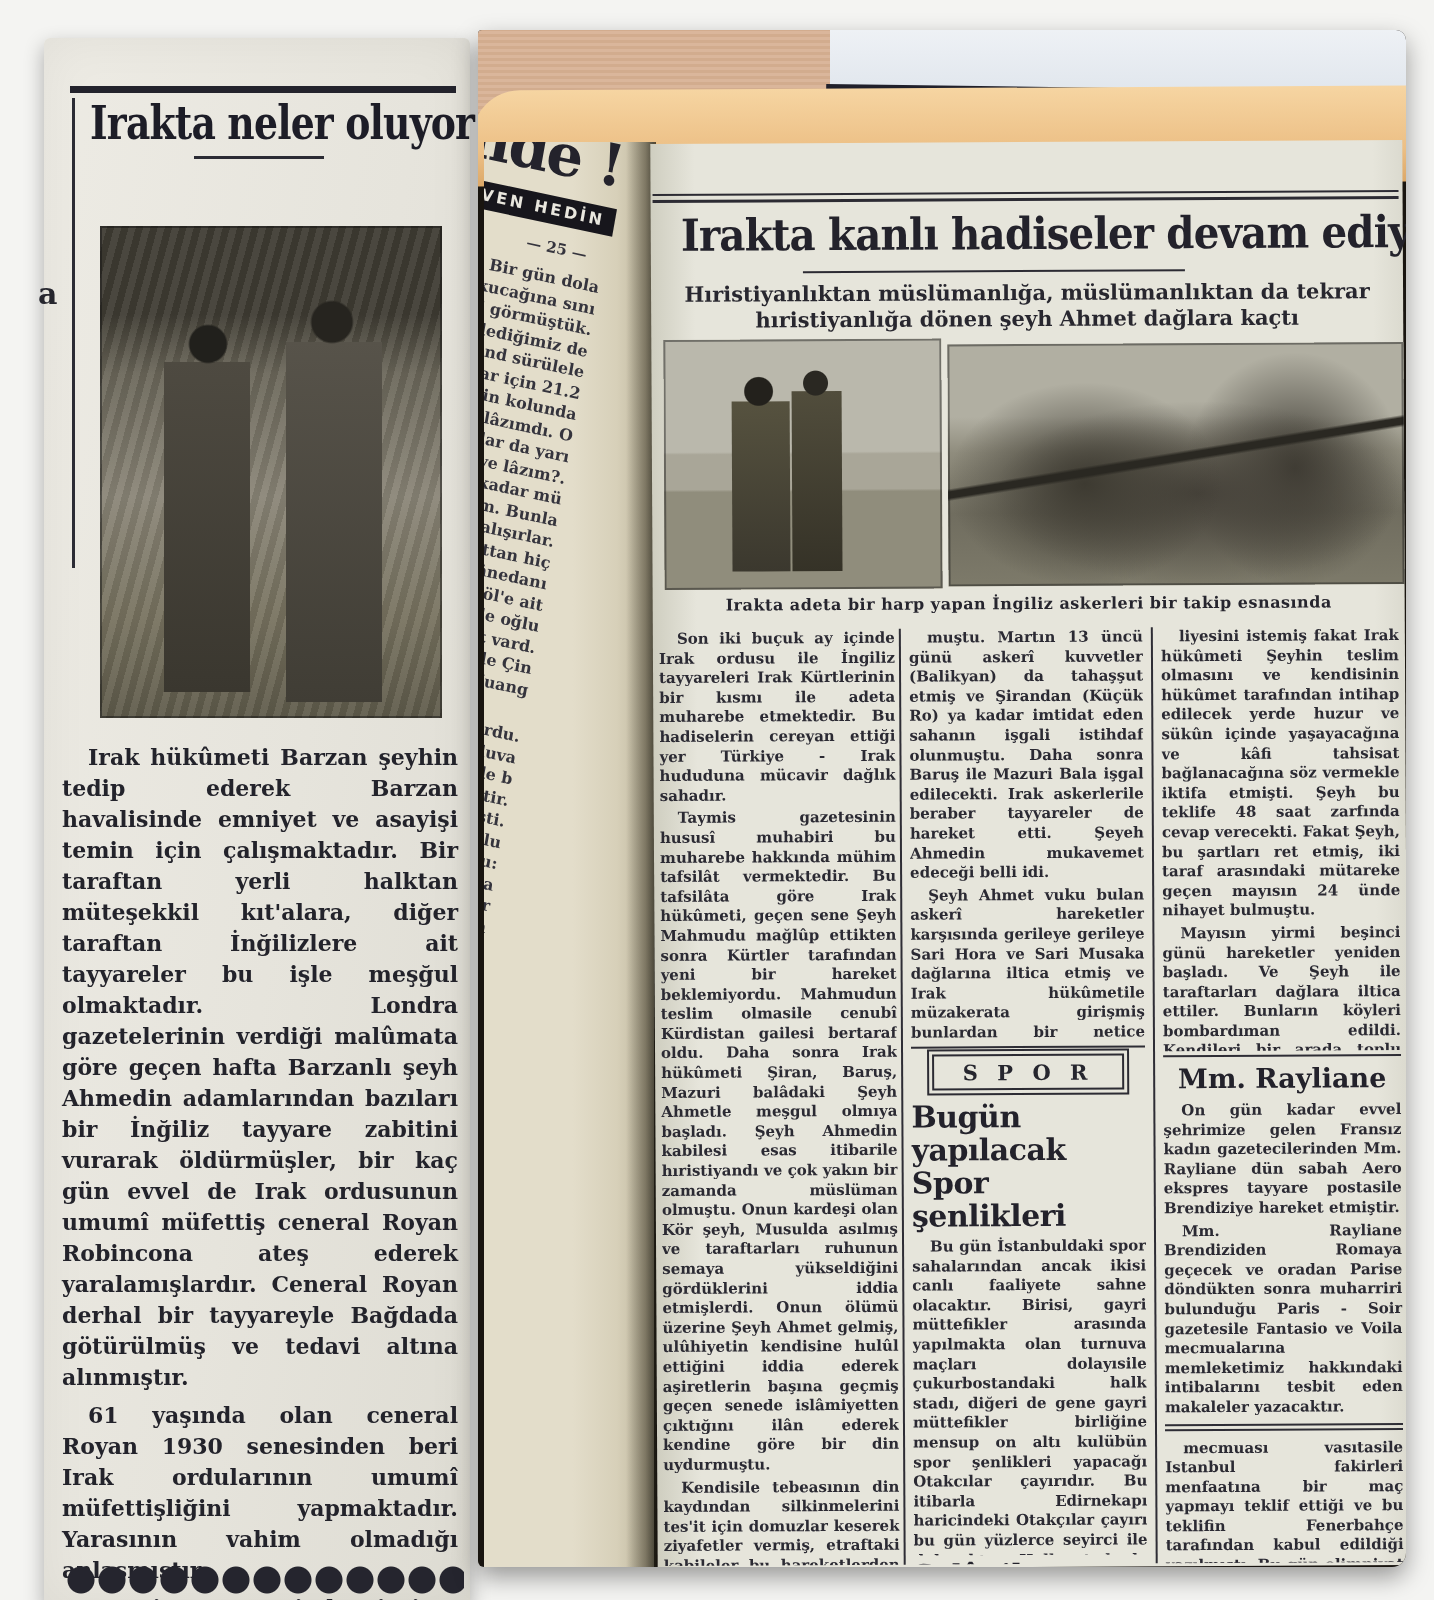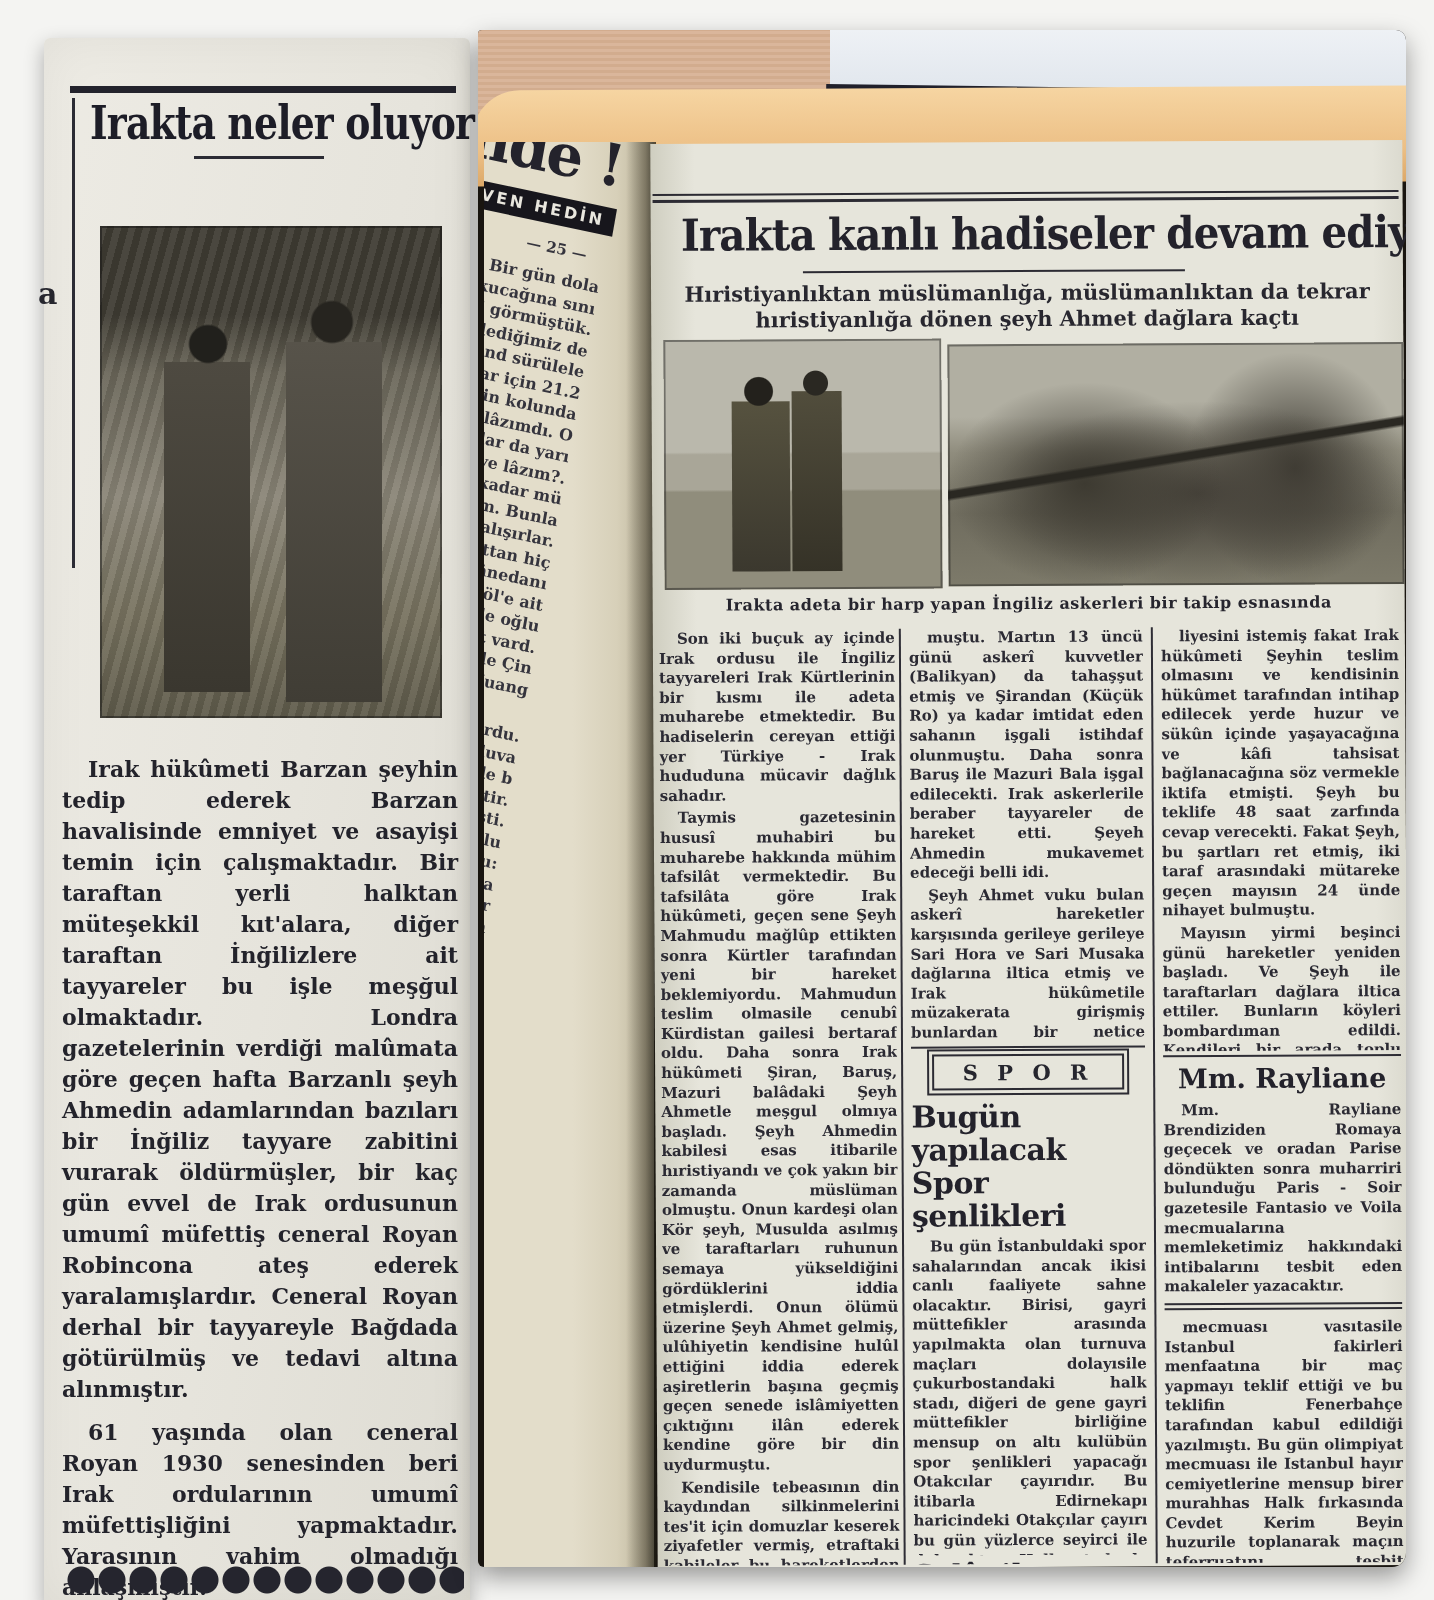--- a/index.html
+++ b/index.html
@@ -25,21 +25,21 @@
       radial-gradient(circle 22px at 232px 96px,#26241f 90%,transparent),
       linear-gradient(180deg,#4e4a41,#3a372f),
       linear-gradient(180deg,#57534a,#403d35),
       repeating-linear-gradient(105deg,rgba(255,255,255,.06) 0 7px,rgba(0,0,0,.08) 7px 14px),
       linear-gradient(180deg,#3f3c33 0 18%,#6b675a 30%,#8a8577 55%,#77725f 80%,#5f5b4b 100%);
     background-size:auto,auto,86px 330px,96px 360px,100% 100%,100% 100%;
     background-position:0 0,0 0,64px 136px,186px 116px,0 0,0 0;
     background-repeat:no-repeat;box-shadow:inset 0 0 0 2px rgba(20,20,20,.5);}
   .clip-body{left:18px;top:704px;width:396px;font-size:22px;line-height:31px;font-weight:bold;
     text-align:justify;color:#23232b;}
-  .clip-body p{margin:12px 0 7px;text-indent:26px;}
+  .clip-body p{margin:0 0 7px;text-indent:26px;}
   .clip-scallops{left:22px;top:1524px;width:398px;height:36px;
     background:radial-gradient(circle at 15px 18px,#25252e 13px,rgba(0,0,0,0) 14px);
     background-size:31px 36px;background-repeat:repeat-x;}
 
   
   .bookphoto{left:478px;top:30px;width:928px;height:1537px;background:#191510;
     border-radius:4px 10px 14px 6px;box-shadow:0 10px 24px rgba(0,0,0,.38);overflow:hidden;}
   .bp-surface{left:0;top:0;width:468px;height:112px;
     background:repeating-linear-gradient(0deg,#dab69b 0 3px,#d2ac8e 3px 6px);}
   .bp-card{left:352px;top:0;width:576px;height:70px;
@@ -233,20 +233,21 @@
       </div>
 
       <div class="abs rp-col rp-col3">
         <div class="bt c3top">
           <p>liyesini istemiş fakat Irak hükûmeti Şeyhin teslim olmasını ve kendisinin hükûmet tarafından intihap edilecek yerde huzur ve sükûn içinde yaşayacağına ve kâfi tahsisat bağlanacağına söz vermekle iktifa etmişti. Şeyh bu teklife 48 saat zarfında cevap verecekti. Fakat Şeyh, bu şartları ret etmiş, iki taraf arasındaki mütareke geçen mayısın 24 ünde nihayet bulmuştu.</p>
           <p>Mayısın yirmi beşinci günü hareketler yeniden başladı. Ve Şeyh ile taraftarları dağlara iltica ettiler. Bunların köyleri bombardıman edildi. Kendileri bir arada toplu görüldükçe bombardımana uğrayorlar. Bu suretle bu Kürtlerin itaat dairesine girmeleri ümit olunuyor. Hali hazırda vaziyet bu merkezdedir.</p>
         </div>
         <div class="hrule"></div>
         <div class="ray-headline">Mm. Rayliane</div>
         <div class="bt">
+          <p>On gün kadar evvel şehrimize gelen Fransız kadın gazetecilerinden Mm. Rayliane dün sabah Aero ekspres tayyare postasile Brendiziye hareket etmiştir.</p>
           <p>Mm. Rayliane Brendiziden Romaya geçecek ve oradan Parise döndükten sonra muharriri bulunduğu Paris - Soir gazetesile Fantasio ve Voila mecmualarına memleketimiz hakkındaki intibalarını tesbit eden makaleler yazacaktır.</p>
         </div>
         <div class="dblrule"></div>
         <div class="bt">
           <p>mecmuası vasıtasile Istanbul fakirleri menfaatına bir maç yapmayı teklif ettiği ve bu teklifin Fenerbahçe tarafından kabul edildiği yazılmıştı. Bu gün olimpiyat mecmuası ile Istanbul hayır cemiyetlerine mensup birer murahhas Halk fırkasında Cevdet Kerim Beyin huzurile toplanarak maçın teferruatını tesbit edeceklerdir. Selânik takımı İzmirde olduğu için maçın tarihinin salı günü olarak tesbiti muhtemeldir.</p>
         </div>
       </div>
     </div>
   </div>
 

